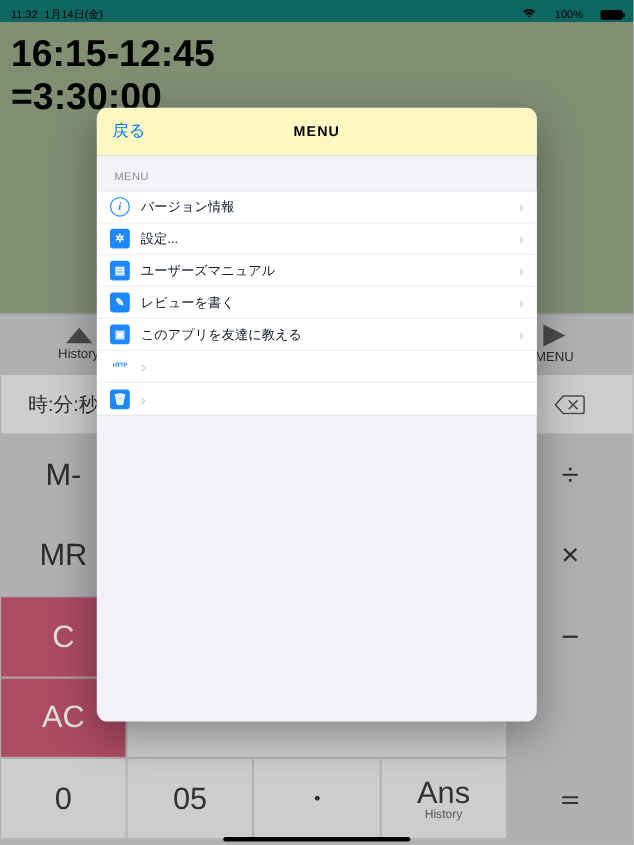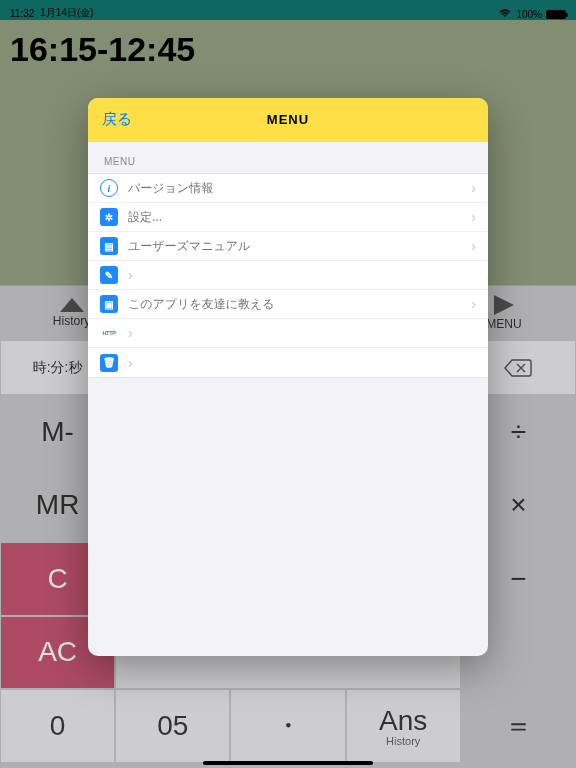--- a/index.html
+++ b/index.html
@@ -1,52 +1,52 @@
 <!DOCTYPE html>
 <html><head>
 <meta charset="utf-8">
 <style>
 *{margin:0;padding:0;box-sizing:border-box;font-family:-apple-system,BlinkMacSystemFont,"Helvetica Neue",sans-serif;-webkit-font-smoothing:antialiased}
 html,body{width:576px;height:768px;overflow:hidden;background:#c9c9cb}
 .status-bar{height:20px;background:#0f766e;display:flex;align-items:flex-end;justify-content:space-between;padding:0 10px;font-size:10px;color:#000}
 .status-left{display:flex;gap:6px;align-items:center}
-.status-right{display:flex;gap:4px;align-items:center}
+.status-right{display:flex;gap:16px;align-items:center}
 .battery-icon{display:inline-block;width:20px;height:9px;border:1px solid #000;border-radius:2px;position:relative;background:#000}
 .battery-icon::after{content:"";position:absolute;right:-3px;top:2px;width:2px;height:4px;background:#000;border-radius:0 1px 1px 0}
 .display{background:#95a282;height:265px;padding:10px 10px 0 10px}
 .display-text{font-size:34px;font-weight:700;color:#000;line-height:1.15}
 .nav-row{display:grid;grid-template-columns:repeat(4,1fr);height:55px;background:#c9c9cb;border-top:1px solid #b0b0b2}
 .nav-cell{display:flex;flex-direction:column;align-items:center;justify-content:center;font-size:12px;color:#333;border-right:1px solid #b0b0b2;position:relative}
 .nav-cell:last-child{border-right:none}
 .tri-up{width:0;height:0;border-left:12px solid transparent;border-right:12px solid transparent;border-bottom:14px solid #555;margin-bottom:2px}
 .tri-right{width:0;height:0;border-top:10px solid transparent;border-bottom:10px solid transparent;border-left:20px solid #555;margin-bottom:2px}
 .key-row{display:grid;grid-template-columns:repeat(5,1fr);height:55px}
-.s-key{display:flex;align-items:center;justify-content:center;font-size:14px;color:#333;background:#eaeaec;border:1px solid #c9c9cb;font-weight:300}
+.s-key{display:flex;align-items:center;justify-content:center;font-size:18px;color:#333;background:#eaeaec;border:1px solid #c9c9cb;font-weight:300}
 .main-grid{display:grid;grid-template-columns:1fr 1fr 1fr 1fr 1fr;grid-template-rows:repeat(4,1fr);height:294px}
 .key{display:flex;align-items:center;justify-content:center;font-size:28px;font-weight:300;color:#3a3a3a;background:#eaeaec;border:1px solid #c9c9cb;position:relative}
 .key.wide{grid-column:span 3}
 .key.dark{background:#c9c9cb;color:#333}
 .key.pink{background:#c55572;color:#fff}
 .key-sub{position:absolute;bottom:4px;right:8px;font-size:10px;color:#666}
 .bottom-row{display:grid;grid-template-columns:1fr 1fr 1fr 1fr 1fr;height:74px}
 .bkey{display:flex;flex-direction:column;align-items:center;justify-content:center;font-size:28px;font-weight:300;color:#3a3a3a;background:#eaeaec;border:1px solid #c9c9cb;position:relative}
 .bkey.dark{background:#c9c9cb}
 .bkey .small{font-size:11px;color:#666;margin-top:-2px}
 .home-ind{position:absolute;bottom:3px;left:50%;transform:translateX(-50%);width:170px;height:4px;background:#000;border-radius:3px}
 .overlay{position:absolute;top:0;left:0;width:576px;height:768px;background:rgba(0,0,0,0.12);display:flex;align-items:flex-start;justify-content:center}
 .modal{margin-top:98px;width:400px;height:558px;background:#f2f2f7;border-radius:10px;overflow:hidden;box-shadow:0 12px 40px rgba(0,0,0,0.35);display:flex;flex-direction:column}
-.modal-header{height:44px;background:#fde047;border-bottom:1px solid #d8d8dc;display:flex;align-items:center;position:relative}
+.modal-header{height:44px;background:#fef9c3;border-bottom:1px solid #d8d8dc;display:flex;align-items:center;position:relative}
 .back-btn{color:#007aff;font-size:15px;padding:0 14px;cursor:pointer}
 .modal-title{position:absolute;left:0;right:0;text-align:center;font-size:13px;font-weight:600;color:#000;letter-spacing:1px;pointer-events:none}
 .section-label{font-size:10px;color:#8a8a8e;padding:14px 16px 6px 16px;letter-spacing:0.5px}
 .menu-list{background:#fff;border-top:1px solid #e4e4e8;border-bottom:1px solid #e4e4e8}
 .menu-item{display:flex;align-items:center;height:29px;padding:0 12px;border-bottom:1px solid #efeff2;cursor:pointer}
 .menu-item:last-child{border-bottom:none}
 .mi-icon{width:18px;height:18px;margin-right:10px;display:flex;align-items:center;justify-content:center;border-radius:3px;font-size:10px;color:#fff;font-weight:700;flex-shrink:0}
-.mi-label{font-size:12px;color:#737373;flex:1}
+.mi-label{font-size:12px;color:#0f172a;flex:1}
 .chevron{color:#c7c7cc;font-size:14px}
 .ic-info{border:1.5px solid #1e88ff;color:#1e88ff;border-radius:50%;background:transparent;font-family:serif;font-style:italic;font-weight:700}
 .ic-gear{background:#1e88ff}
 .ic-book{background:#1e88ff}
 .ic-review{background:#1e88ff}
 .ic-share{background:#1e88ff}
 .ic-http{background:transparent;color:#1e88ff;font-size:5.5px;letter-spacing:-0.3px}
 .ic-trash{background:#1e88ff}
 .backspace-icon{width:28px;height:18px;position:relative}
 .backspace-icon svg{width:100%;height:100%}
@@ -63,20 +63,21 @@
     <span><svg width="14" height="10" viewBox="0 0 14 10">
           <path d="M7 9 L5.5 7.5 Q7 6.5 8.5 7.5 Z M3.5 5.5 Q7 2.8 10.5 5.5 L9.2 6.8 Q7 5.2 4.8 6.8 Z M1.5 3.5 Q7 -1 12.5 3.5 L11.2 4.8 Q7 1.2 2.8 4.8 Z" fill="#000"></path>
         </svg></span>
     <span>100%</span>
     <span class="battery-icon"></span>
   </div>
 </div>
 
 <div class="display">
   <div class="display-text">16:15-12:45</div>
+  <div class="display-text">=3:30:00</div>
 </div>
 
 <div class="nav-row">
   <div class="nav-cell">
     <div class="tri-up"></div>
     <span>History</span>
   </div>
   <div class="nav-cell"></div>
   <div class="nav-cell"></div>
   <div class="nav-cell">
@@ -152,20 +153,21 @@
         <span class="mi-label">設定...</span>
         <span class="chevron">›</span>
       </div>
       <div class="menu-item">
         <span class="mi-icon ic-book">▤</span>
         <span class="mi-label">ユーザーズマニュアル</span>
         <span class="chevron">›</span>
       </div>
       <div class="menu-item">
         <span class="mi-icon ic-review">✎</span>
+        <span class="mi-label">レビューを書く</span>
         <span class="chevron">›</span>
       </div>
       <div class="menu-item">
         <span class="mi-icon ic-share">▣</span>
         <span class="mi-label">このアプリを友達に教える</span>
         <span class="chevron">›</span>
       </div>
       <div class="menu-item">
         <span class="mi-icon ic-http">HTTP</span>
         <span class="chevron">›</span>

